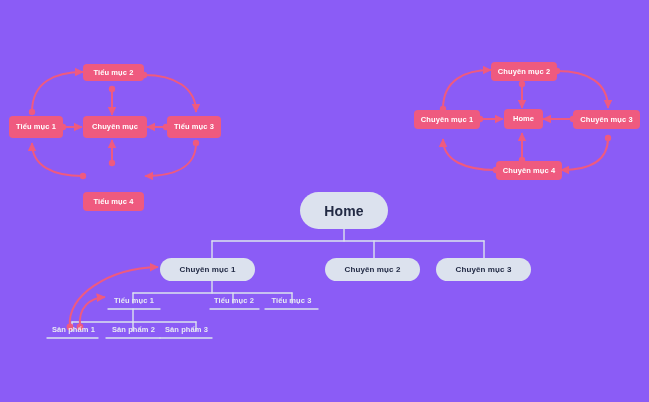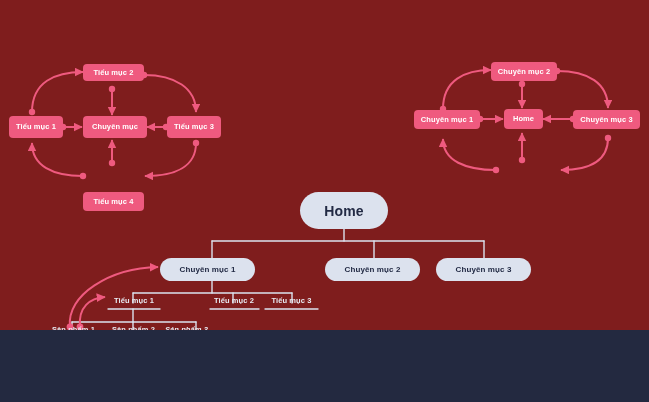--- a/index.html
+++ b/index.html
@@ -3,22 +3,22 @@
 <meta charset="utf-8">
 <style>
   html, body {
     margin: 0;
     padding: 0;
     background: #232940;
   }
   #canvas {
     position: relative;
     width: 649px;
-    height: 330px;
-    background: #7f1d1d;
+    height: 402px;
+    background: #8b5cf6;
     overflow: hidden;
     font-family: "Liberation Sans", sans-serif;
   }
   svg.layer {
     position: absolute;
     left: 0;
     top: 0;
     width: 649px;
     height: 402px;
     pointer-events: none;
@@ -207,20 +207,23 @@
   </div>
   <div class="pink-node" style="left:414px; top:110px; width:66px; height:19px;">
     <span>Chuyên mục 1</span>
   </div>
   <div class="pink-node" style="left:504px; top:109px; width:39px; height:20px;">
     <span>Home</span>
   </div>
   <div class="pink-node" style="left:573px; top:110px; width:67px; height:19px;">
     <span>Chuyên mục 3</span>
   </div>
+  <div class="pink-node" style="left:496px; top:161px; width:66px; height:19px;">
+    <span>Chuyên mục 4</span>
+  </div>
 
   <div class="light-pill home" style="left:300px; top:192px; width:88px; height:37px;">
     <span>Home</span>
   </div>
 
   <div class="light-pill cat" style="left:160px; top:258px; width:95px; height:23px;">
     <span>Chuyên mục 1</span>
   </div>
   <div class="light-pill cat" style="left:325px; top:258px; width:95px; height:23px;">
     <span>Chuyên mục 2</span>
@@ -238,17 +241,17 @@
   <div class="leaf" style="left:264px; top:296px; width:55px;">
     <span>Tiểu mục 3</span>
   </div>
 
   <div class="leaf" style="left:46px;  top:325px; width:55px;">
     <span>Sản phẩm 1</span>
   </div>
   <div class="leaf" style="left:105px; top:325px; width:57px;">
     <span>Sản phẩm 2</span>
   </div>
-  <div class="leaf" style="left:158px; top:325px; width:57px;font-style:italic;">
+  <div class="leaf" style="left:158px; top:325px; width:57px;">
     <span>Sản phẩm 3</span>
   </div>
 
 </div>
 
 </body></html>

